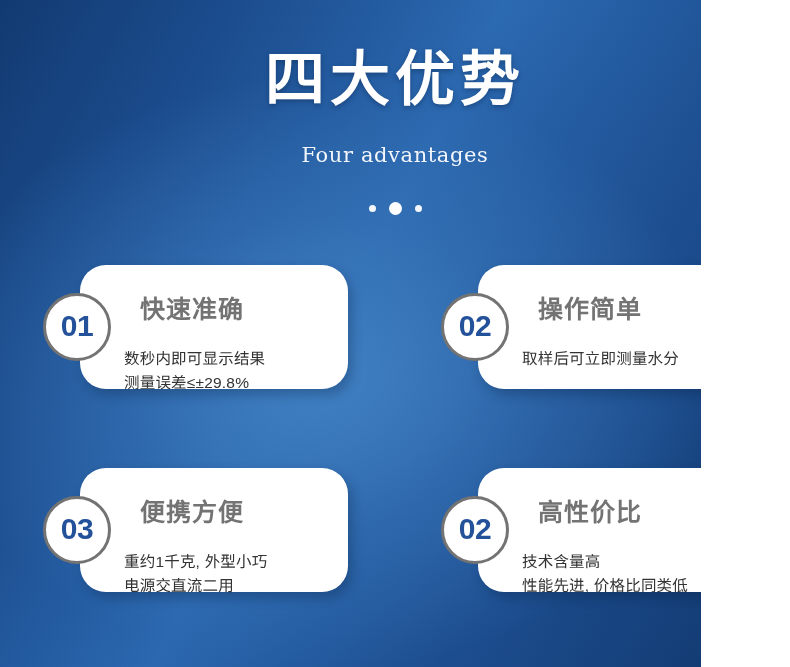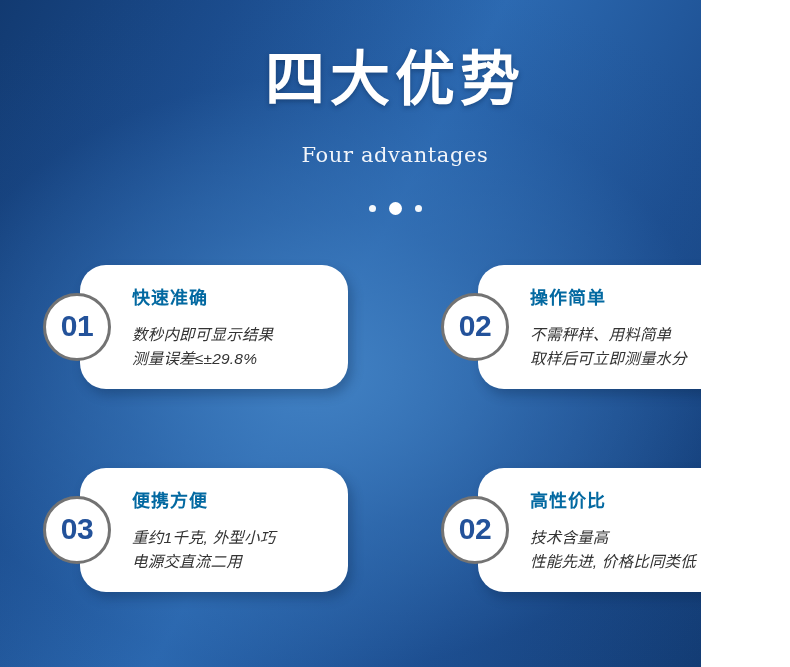--- a/index.html
+++ b/index.html
@@ -133,33 +133,32 @@
   }
 
   .card-body {
     position: absolute;
     left: 44px;
     top: 15px;
     right: 12px;
   }
 
   .card-title {
-    margin: 8px;
+    margin: 16px;
     font-family: "DejaVu Serif", "Liberation Serif", serif;
-    font-size: 18px;
+    font-size: 25px;
     font-weight: 700;
     letter-spacing: 1px;
     line-height: 1.1;
-    color: #0369a1;
+    color: #737373;
   }
 
   .card-lines {
-    margin: 8px;
+    margin: 0;
     padding-top: 7px;
-    font-style: italic;
   }
 
   .card-line {
     font-family: "Liberation Sans", "DejaVu Sans", sans-serif;
     font-size: 15.5px;
     line-height: 1.56;
     color: #333333;
     letter-spacing: 0.2px;
     white-space: nowrap;
   }
@@ -194,21 +193,20 @@
       </div>
     </div>
 
     <div class="card pos-2">
       <div class="badge">
         <span class="badge-number">02</span>
       </div>
       <div class="card-body">
         <h2 class="card-title">操作简单</h2>
         <div class="card-lines">
-          <div class="card-line">不需秤样、用料简单</div>
           <div class="card-line">取样后可立即测量水分</div>
         </div>
       </div>
     </div>
 
     <div class="card pos-3">
       <div class="badge">
         <span class="badge-number">03</span>
       </div>
       <div class="card-body">

